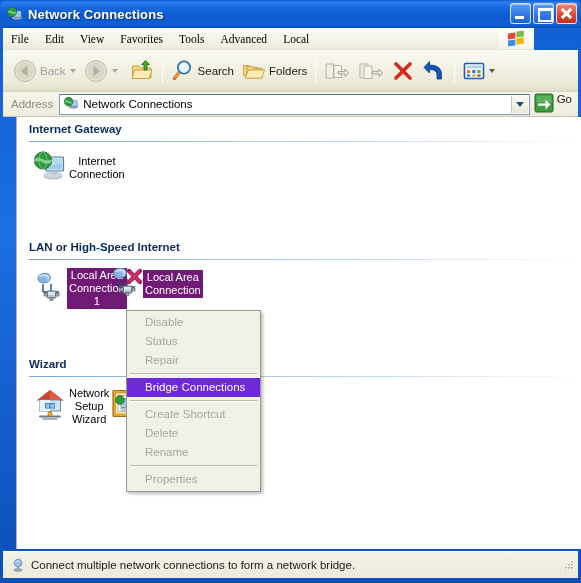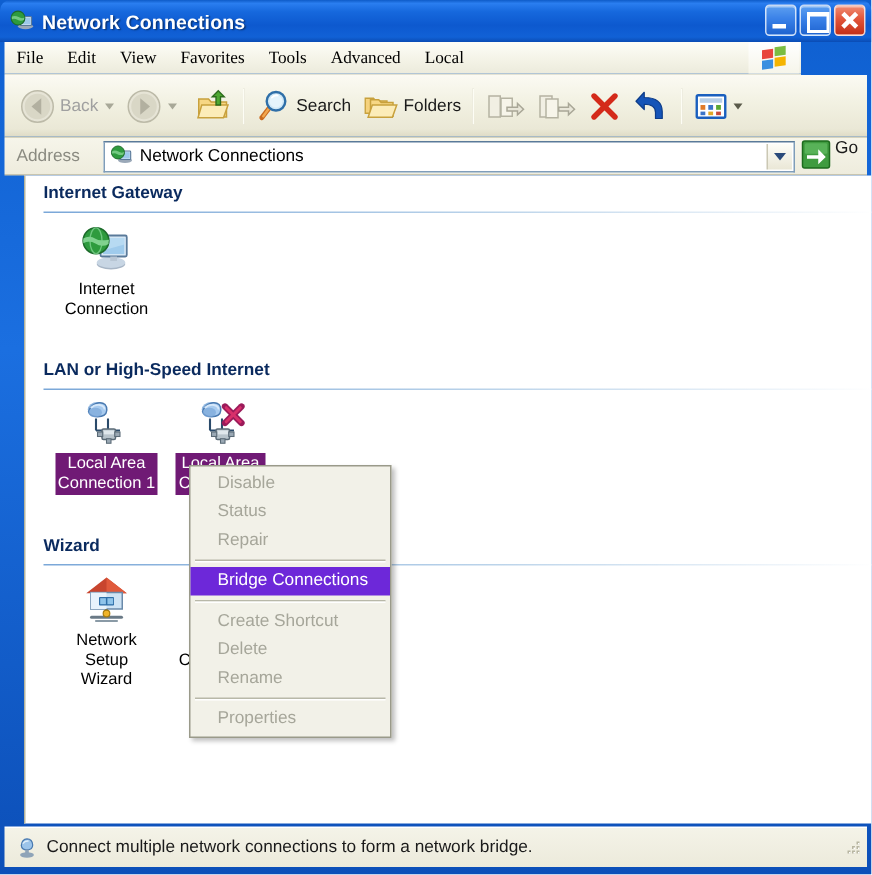--- a/index.html
+++ b/index.html
@@ -123,21 +123,21 @@
   
   #addressbar {
     position: absolute; left: 3px; top: 92px;
     width: 575px; height: 25px;
     background: linear-gradient(to bottom, #f6f5ea 0%, #eeecdd 100%);
     display: flex; align-items: center;
     border-bottom: 1px solid #c8c5b0;
   }
   #addr-label {
     font-size: 11.5px; color: #8a8a80;
-    padding: 0 16px 0 8px; white-space: nowrap; text-align: center;
+    padding: 0 6px 0 8px; white-space: nowrap; text-align: center;
   }
   #addr-field {
     flex: 1 1 auto; height: 21px; margin-right: 0;
     background: #ffffff;
     border: 1px solid #7f9db9;
     border-top-color: #5a7a99;
     display: flex; align-items: center; position: relative;
   }
   #addr-field .a-icon { width: 16px; height: 16px; margin: 0 4px 0 3px; position: relative; flex:0 0 auto;}
   #addr-field .a-text { font-size: 11.5px; color: #000; white-space: nowrap; }
@@ -172,23 +172,22 @@
     font-size: 11.5px; font-weight: bold; color: #0a2a5e;
     white-space: nowrap;
   }
   .grouprule {
     position: absolute; left: 12px; right: 8px; height: 1px;
     background: linear-gradient(to right, #7aa7d8 0%, #bcd4ea 55%, #ffffff 100%);
   }
   .icon-item {
     position: absolute;
     width: 76px;
-    display: flex; flex-direction: column; align-items: center;
+    display: flex; align-items: center;
     cursor: default;
-    justify-content: flex-end;
   }
   .icon-item .glyph { width: 34px; height: 34px; position: relative; }
   .icon-item .cap {
     margin-top: 3px; font-size: 11px; line-height: 13px;
     text-align: center; color: #000; white-space: pre-line;
     padding: 1px 2px;
   }
   .icon-item.selected .cap {
     background: #701a75; color: #ffffff;
   }

